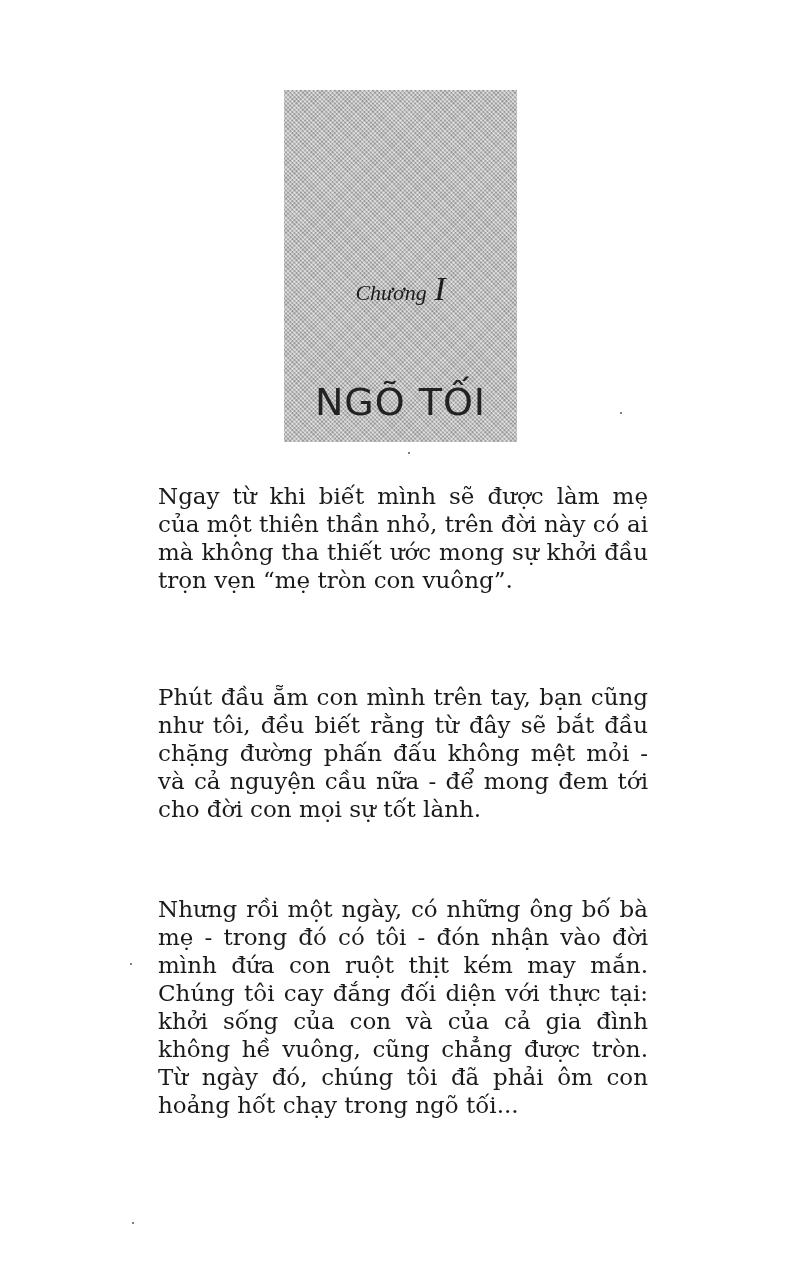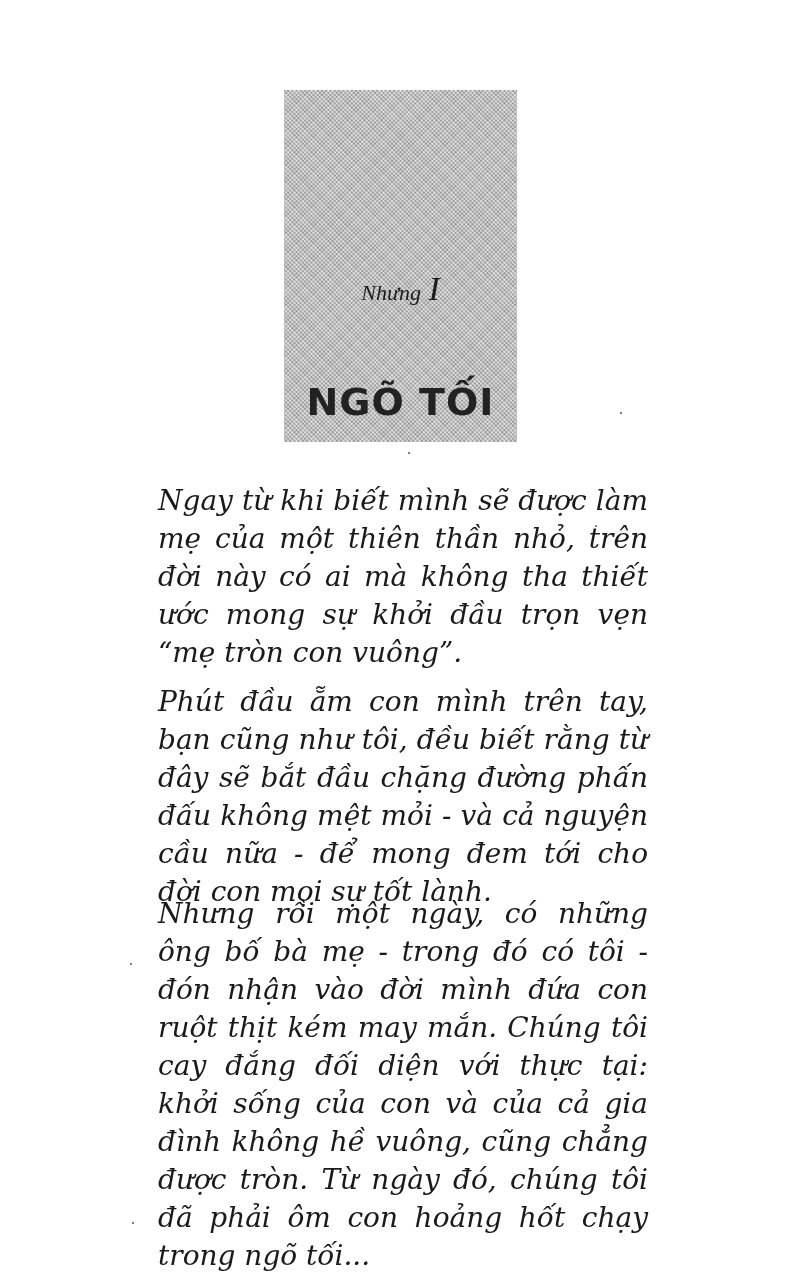--- a/index.html
+++ b/index.html
@@ -41,54 +41,53 @@
     font-size: 34px;
     margin-left: 2px;
   }
   .chapter-title {
     position: absolute;
     left: 0;
     right: 0;
     top: 290px;
     text-align: center;
     font-family: "DejaVu Sans", sans-serif;
-    font-weight: bold;
+    font-weight: normal;
     font-size: 38px;
     letter-spacing: 1px;
     color: #222222;
   }
   .speck {
     position: absolute;
     width: 2px;
     height: 2px;
     background: #555;
     border-radius: 1px;
   }
   .body-text {
     position: absolute;
     left: 158px;
     width: 490px;
     font-family: "DejaVu Serif", serif;
-    font-style: italic;
-    font-size: 28px;
-    line-height: 38px;
+    font-size: 23px;
+    line-height: 28px;
     color: #1a1a1a;
     text-align: justify;
     margin: 0;
   }
   .p1 { top: 482px; }
   .p2 { top: 683px; }
   .p3 { top: 895px; }
 </style>
 </head>
 <body>
 
 <div class="chapter-box">
   <div class="chapter-label">
-    <span>Nhưng</span>
+    <span>Chương</span>
     <span class="numeral">I</span>
   </div>
   <div class="chapter-title">NGÕ TỐI</div>
 </div>
 
 <div class="speck" style="left:408px; top:452px;"></div>
 <div class="speck" style="left:620px; top:412px;"></div>
 <div class="speck" style="left:595px; top:525px;"></div>
 <div class="speck" style="left:130px; top:963px;"></div>
 <div class="speck" style="left:132px; top:1222px;"></div>

